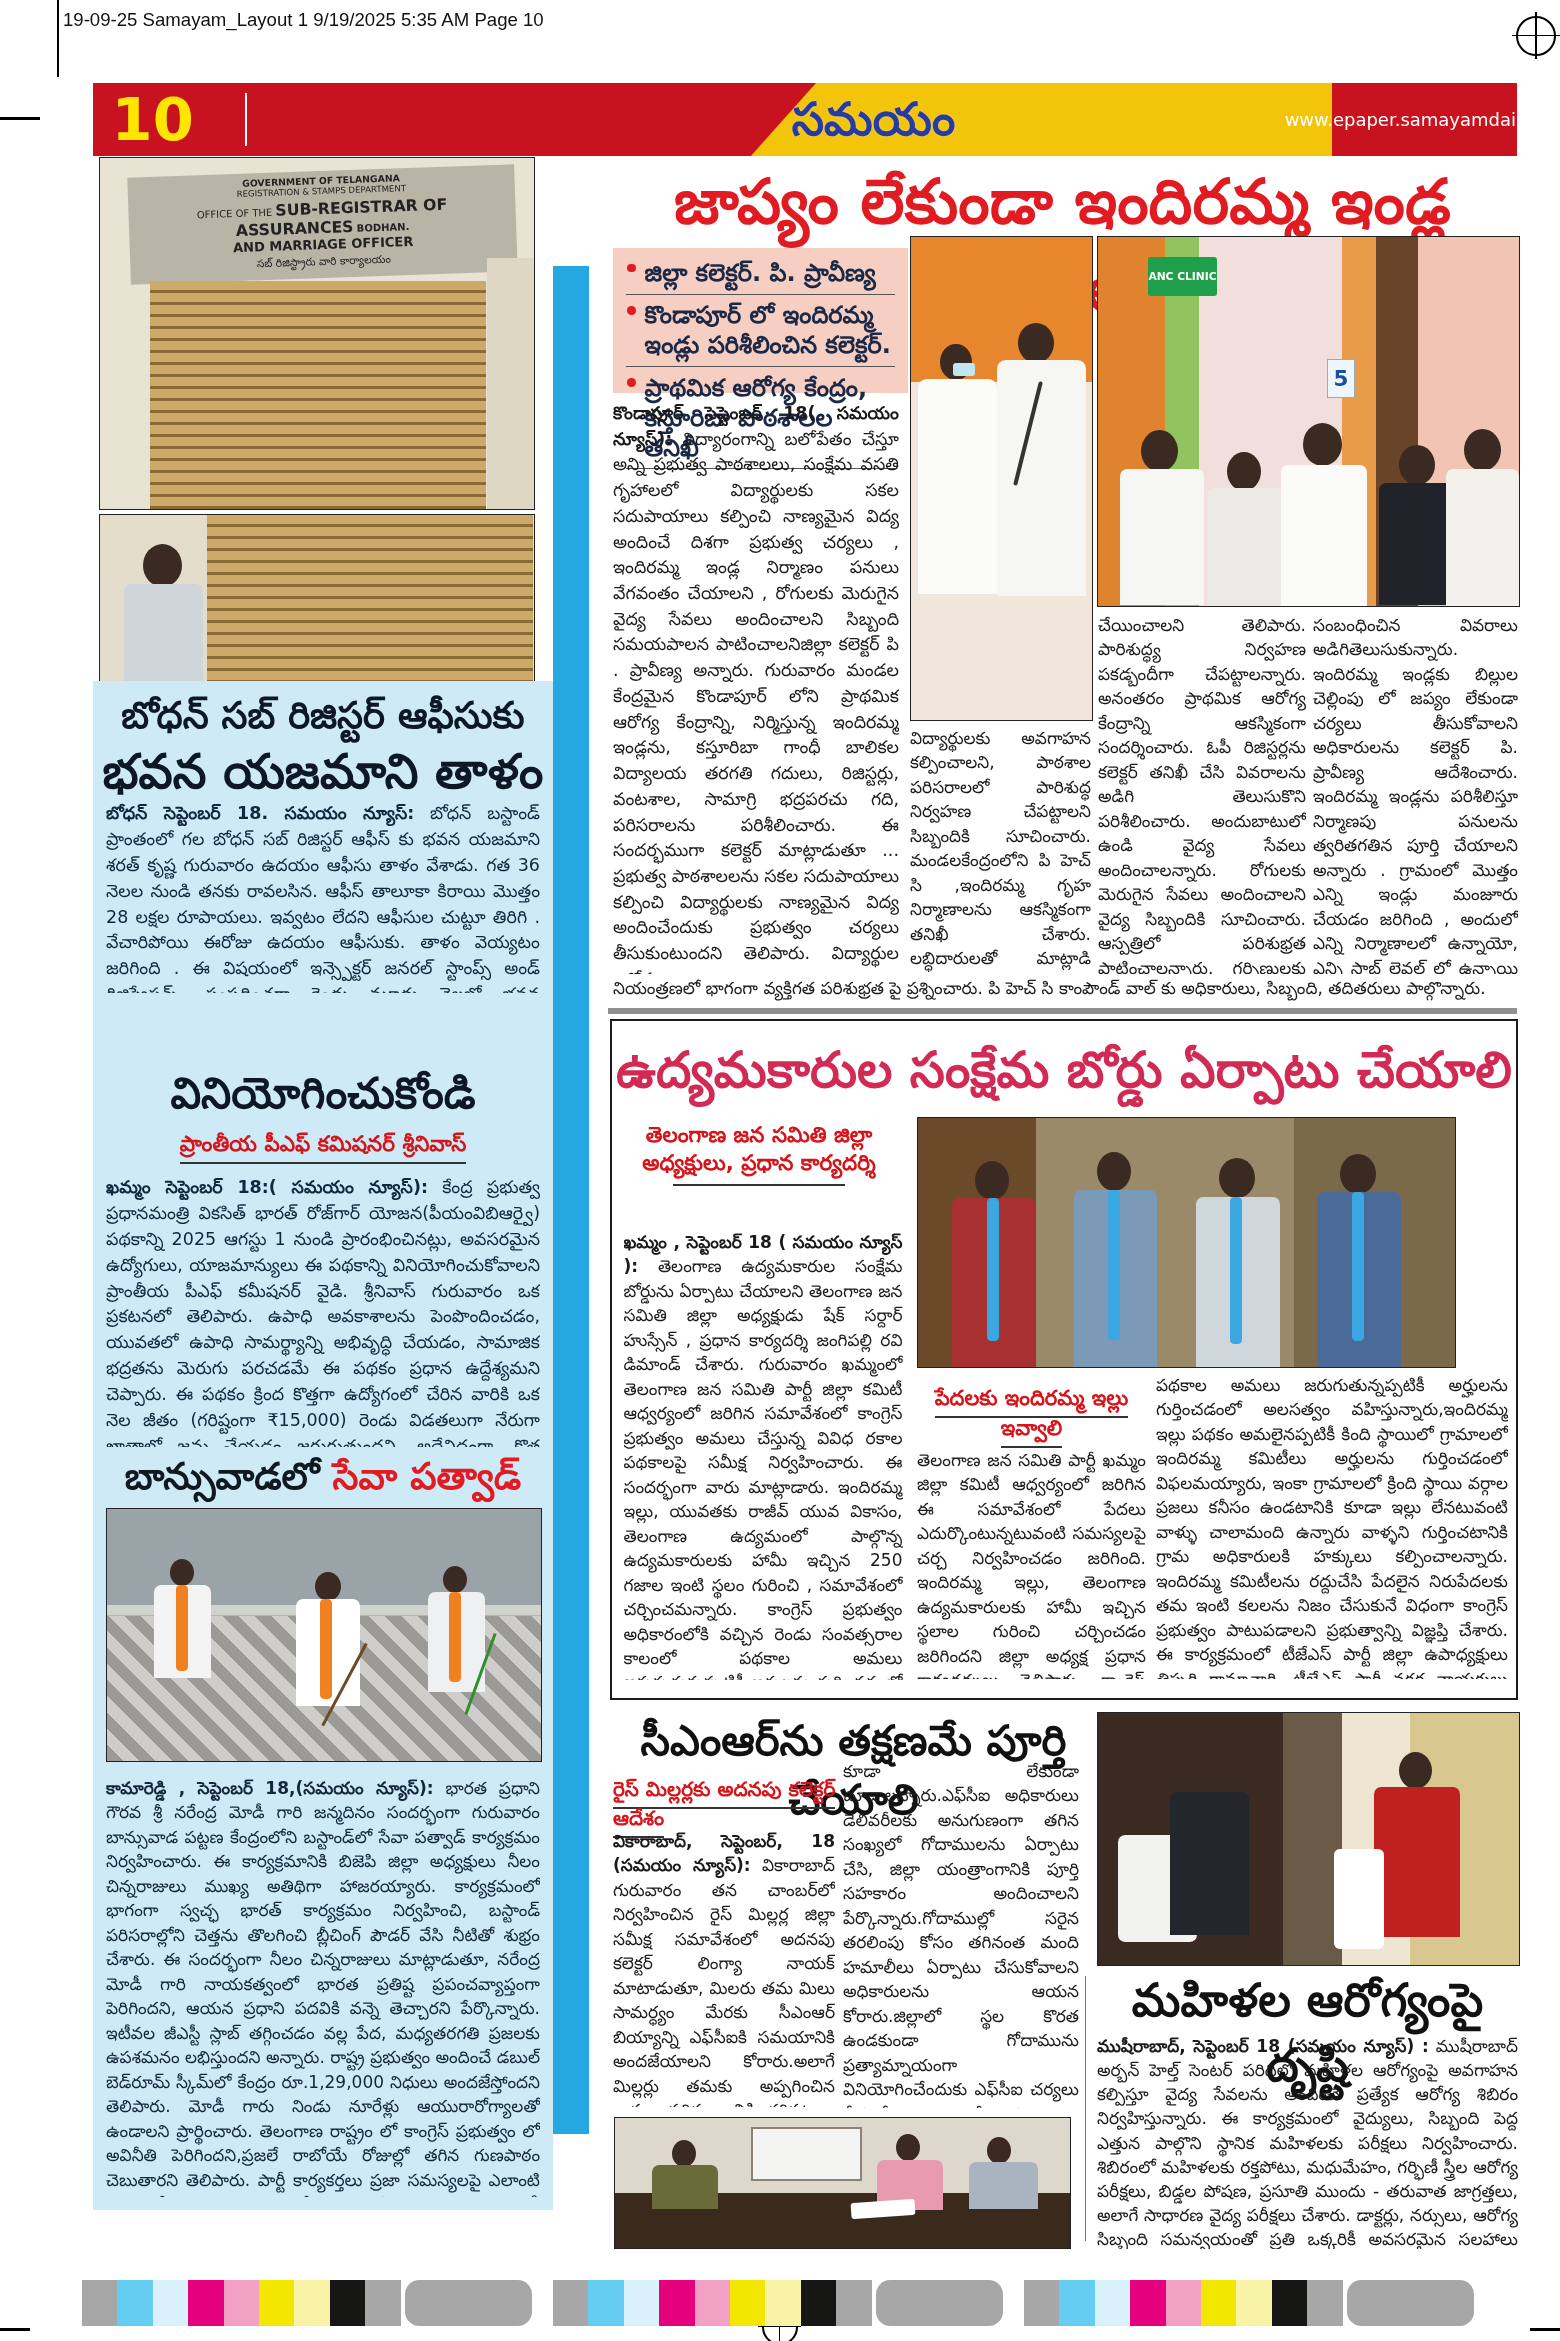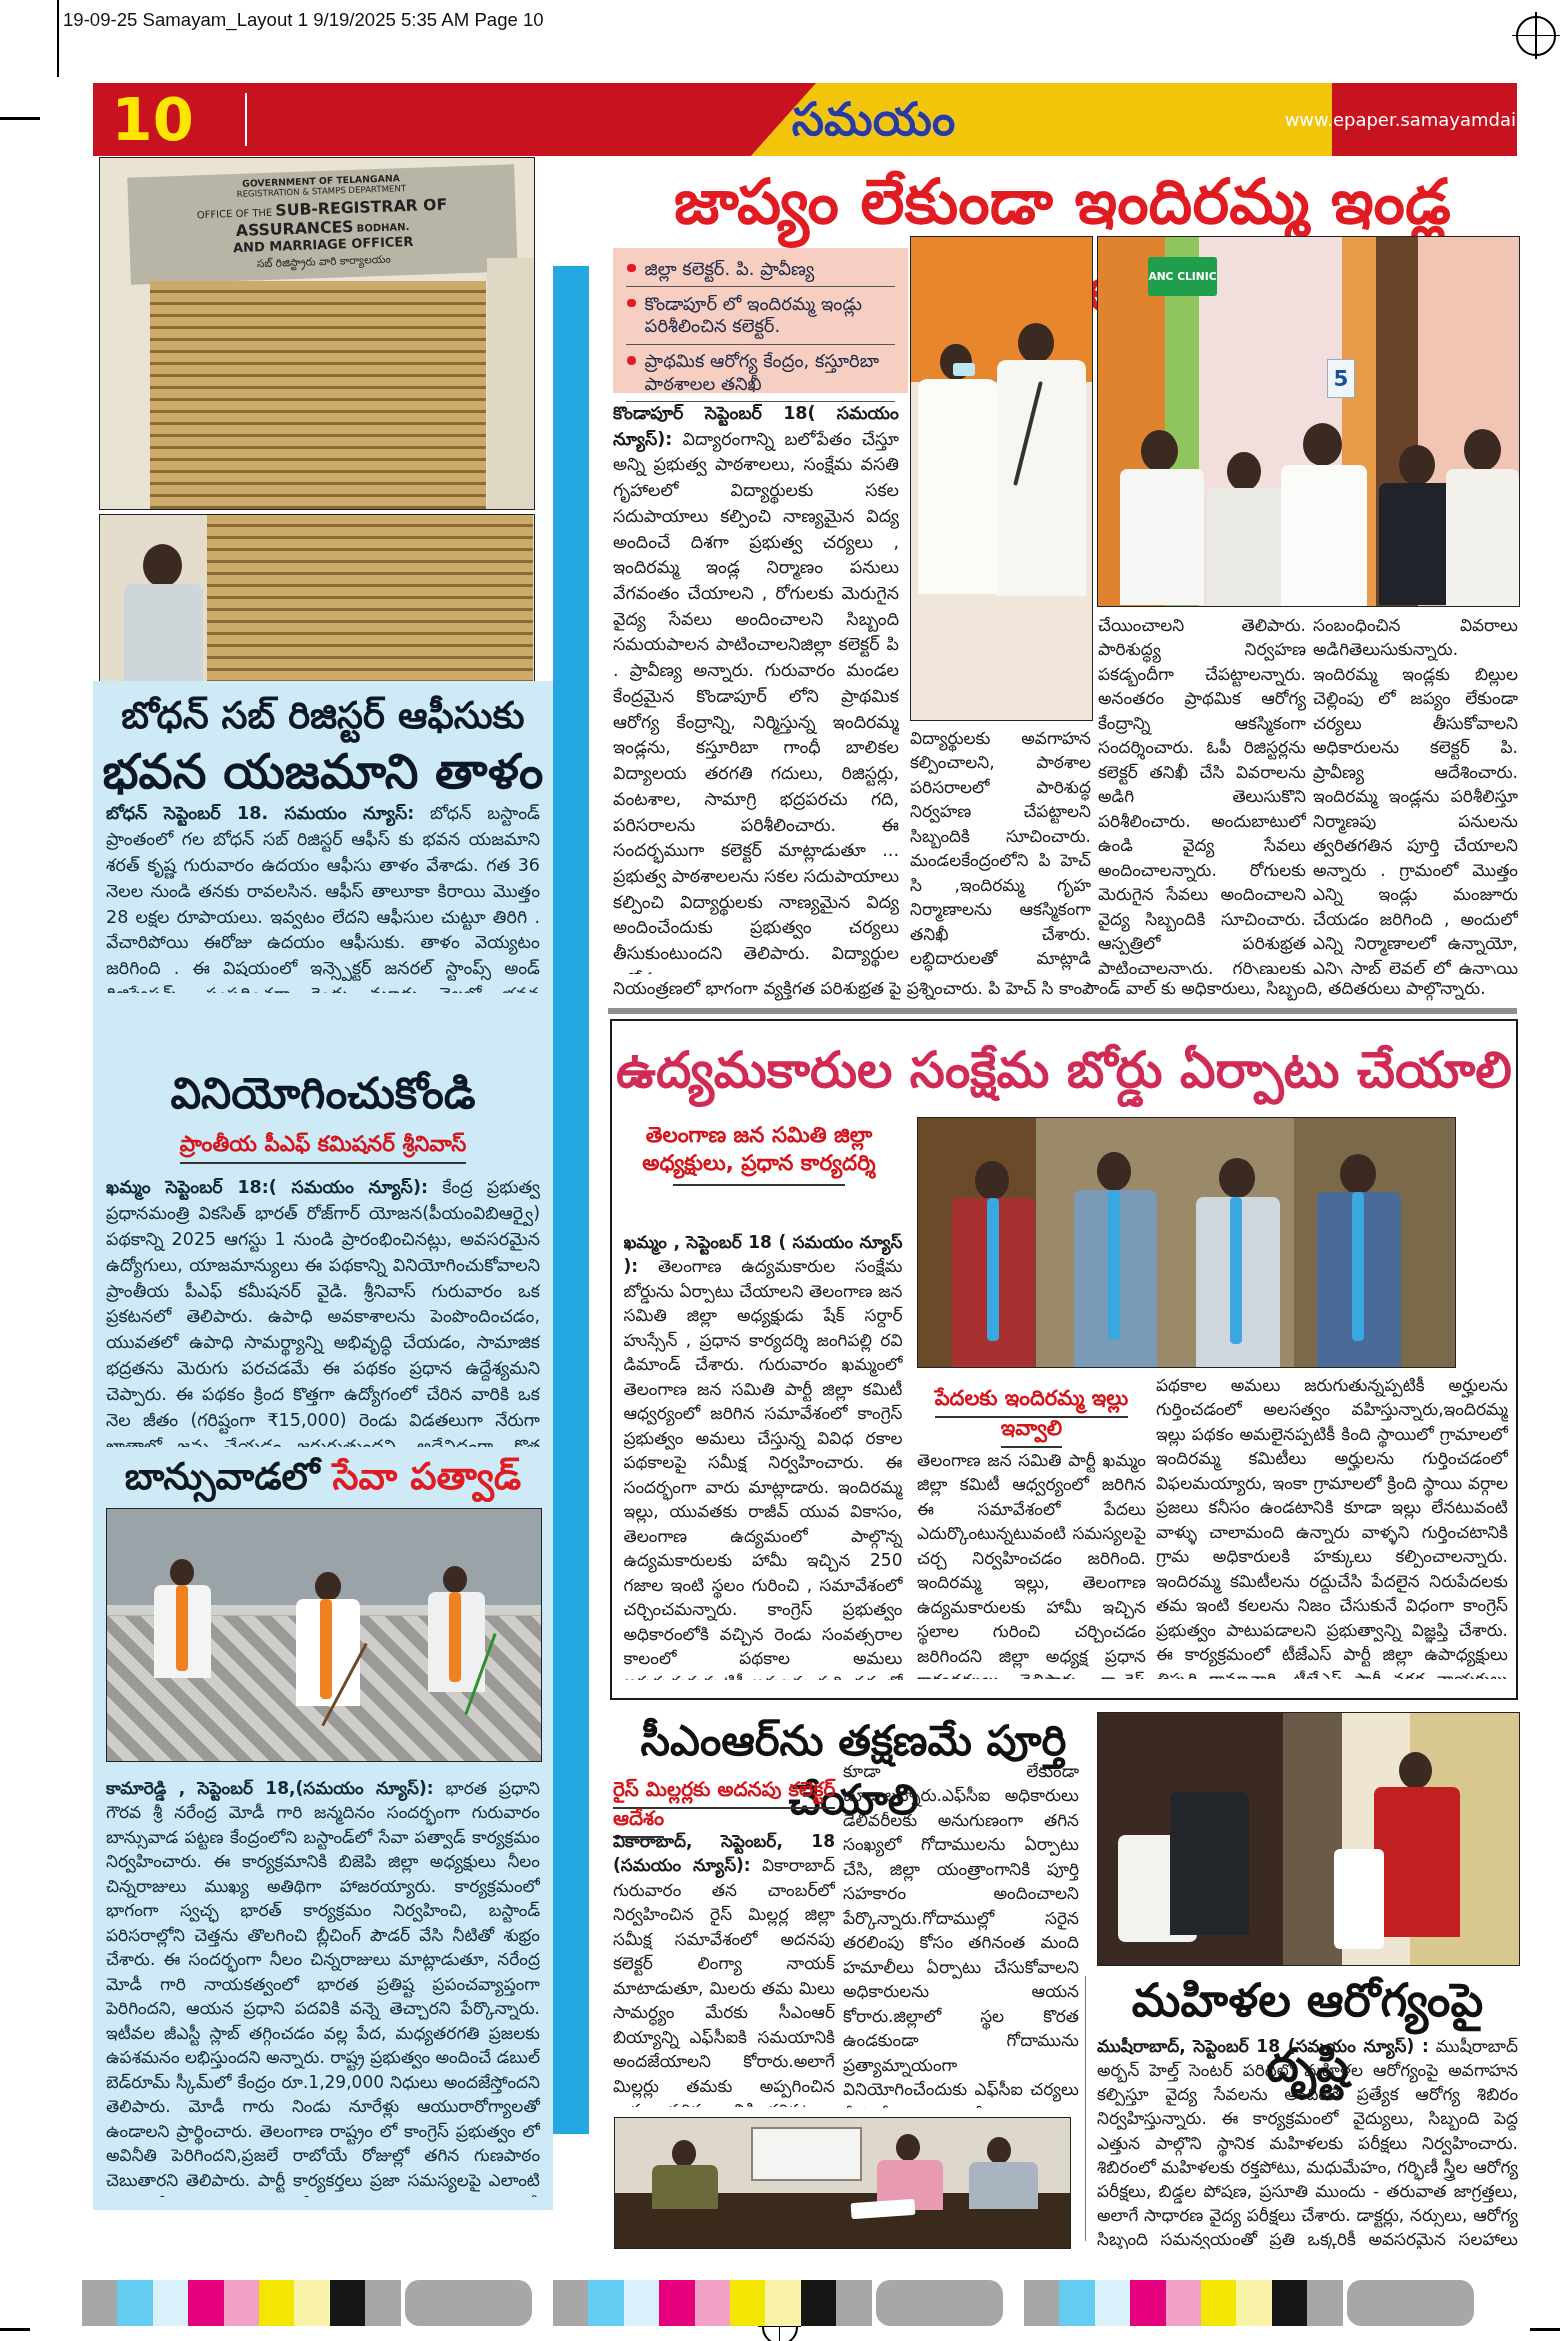--- a/index.html
+++ b/index.html
@@ -35,21 +35,21 @@
   .hl-dark{font-weight:bold;color:#0e1726;}
   .hl-red{font-weight:bold;color:#e11b22;}
   .subhead-red{font-weight:bold;color:#d6151b;}
   .rule-under{border-bottom:2.1px solid #333;padding-bottom:5.7px;}
   .bodytxt{font-size:17.5px;line-height:1.48;color:#12263e;}
   .bodytxt-k{font-size:17px;line-height:1.44;color:#1a1a1a;}
   .dl{font-weight:bold;}
   
   .main-headline{left:608px;top:165px;width:909px;font-size:62px;font-weight:bold;color:#e11b22;}
   .bulletbox{left:613px;top:248px;width:295px;height:145px;background:#f7cfc2;padding:10px 13px;box-sizing:border-box;}
-  .bullet-item{position:relative;font-size:18px;font-weight:normal;color:#1b2947;line-height:1.25;
+  .bullet-item{position:relative;font-size:24px;font-weight:bold;color:#1b2947;line-height:1.25;
                padding:0 0 5.7px 18.6px;margin-bottom:5.7px;border-bottom:1.4px solid #555;}
   .bullet-item:last-child{border-bottom:1.4px solid #555;}
   .bullet-dot{position:absolute;left:1.4px;top:5.7px;width:8.6px;height:8.6px;border-radius:50%;background:#e11b22;}
   .grayrule{left:608px;top:1008px;width:909px;height:6.4px;background:#909090;}
   
   .tjsbox{left:610px;top:1019px;width:908px;height:681px;border:2.1px solid #1b1b1b;background:#fff;box-sizing:border-box;}
   .tjs-headline{left:0;top:20px;width:100%;font-size:50px;font-weight:bold;color:#d02a55;}
   
   .head{position:absolute;border-radius:50%;background:#3a2a22;}
   .torso{position:absolute;border-radius:7.2px 7.2px 0 0;}

